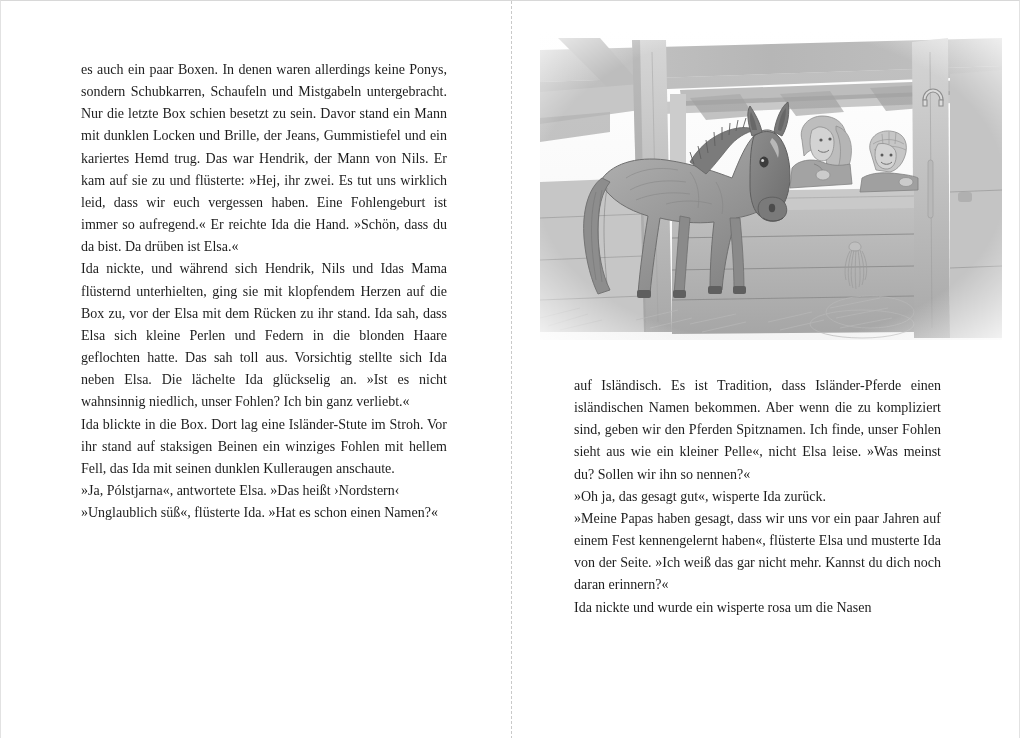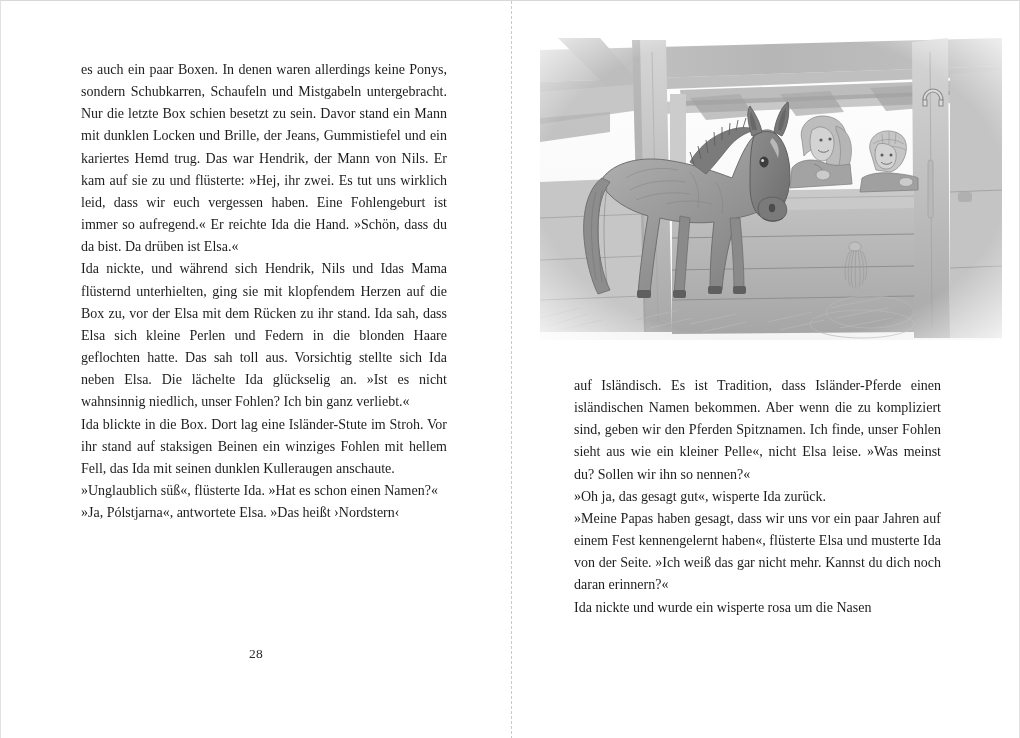--- a/index.html
+++ b/index.html
@@ -110,24 +110,23 @@
 
 <div class="spread">
 
   <div class="gutter"></div>
 
   <div class="page page-left">
     <div class="textcol">
       <p>es auch ein paar Boxen. In denen waren allerdings keine Ponys, sondern Schubkarren, Schaufeln und Mistgabeln untergebracht. Nur die letzte Box schien besetzt zu sein. Davor stand ein Mann mit dunklen Locken und Brille, der Jeans, Gummistiefel und ein kariertes Hemd trug. Das war Hendrik, der Mann von Nils. Er kam auf sie zu und flüsterte: »Hej, ihr zwei. Es tut uns wirklich leid, dass wir euch vergessen haben. Eine Fohlengeburt ist immer so aufregend.« Er reichte Ida die Hand. »Schön, dass du da bist. Da drüben ist Elsa.«</p>
       <p>Ida nickte, und während sich Hendrik, Nils und Idas Mama flüsternd unterhielten, ging sie mit klopfendem Herzen auf die Box zu, vor der Elsa mit dem Rücken zu ihr stand. Ida sah, dass Elsa sich kleine Perlen und Fe­dern in die blonden Haare geflochten hatte. Das sah toll aus. Vorsichtig stellte sich Ida neben Elsa. Die lächelte Ida glückselig an. »Ist es nicht wahnsinnig niedlich, un­ser Fohlen? Ich bin ganz verliebt.«</p>
       <p>Ida blickte in die Box. Dort lag eine Isländer-Stute im Stroh. Vor ihr stand auf staksigen Beinen ein winziges Fohlen mit hellem Fell, das Ida mit seinen dunklen Kul­leraugen anschaute.</p>
+      <p>»Ja, Pólstjarna«, antwortete Elsa. »Das heißt ›Nordstern‹</p>
       <p>»Unglaublich süß«, flüsterte Ida. »Hat es schon einen Namen?«</p>
-      <p>»Ja, Pólstjarna«, antwortete Elsa. »Das heißt ›Nordstern‹</p>
     </div>
-    <div class="folio">28</div>
   </div>
 
   <div class="page page-right">
 
     <div class="illo-wrap">
       <div class="illo">
         <svg viewBox="0 0 462 308" preserveAspectRatio="none">
           <defs>
             <linearGradient id="gWoodV" x1="0" y1="0" x2="0" y2="1">
               <stop offset="0%" stop-color="#d6d6d6"></stop>

